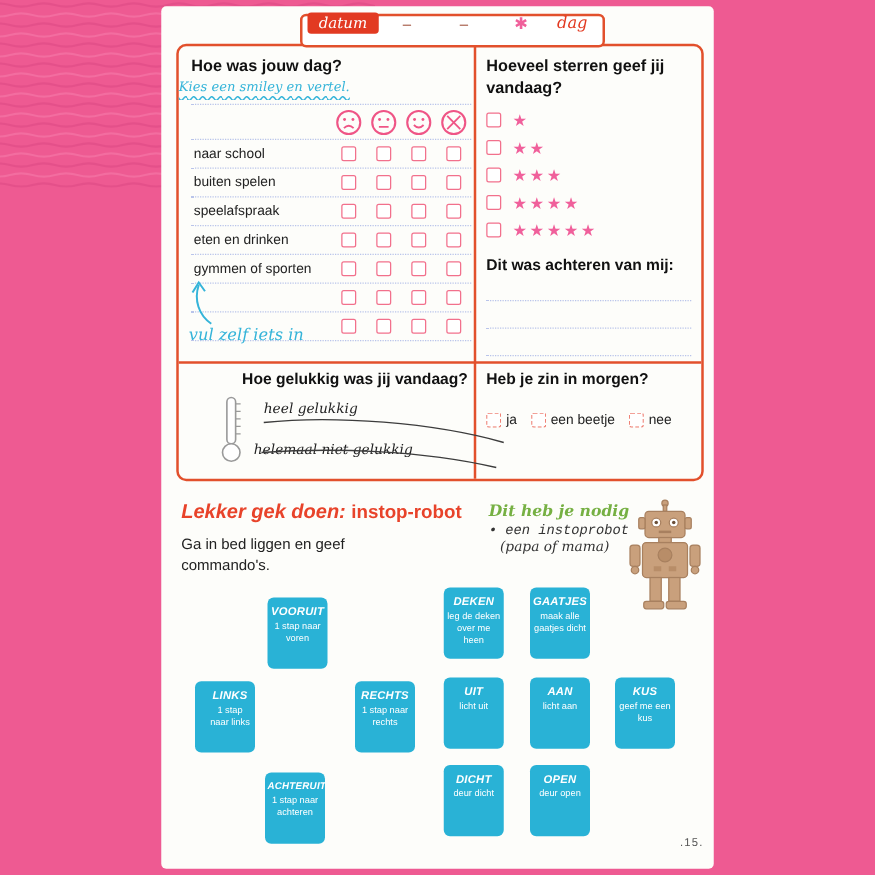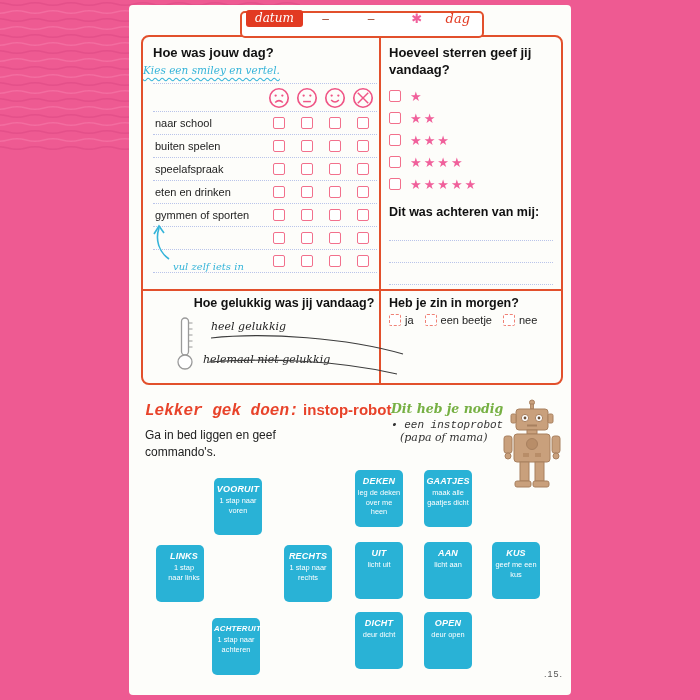--- a/index.html
+++ b/index.html
@@ -31,47 +31,47 @@
   .day-grid{position:absolute;left:10px;top:46px;width:224px;}
   .day-row{display:flex;align-items:center;height:22px;border-bottom:1.4px dotted var(--c-rule-blue,#b9c4ea);}
   .smiley-row{height:27px;border-top:1.4px dotted var(--c-rule-blue,#b9c4ea);}
   .day-label{flex:1;font-size:11px;color:#222;padding-left:2px;}
   .cell{width:28px;display:flex;justify-content:center;align-items:center;}
   .cb{display:inline-block;width:12px;height:12px;border:1.6px solid var(--c-cb-pink,#f2708c);
     border-radius:2px;background:#fff;box-sizing:border-box;}
   .cb-dash{border-style:dashed;border-color:var(--c-cb-red,#ef8276);}
 
   .fill-arrow{position:absolute;left:6px;top:186px;}
-  .fill-hint{position:absolute;left:30px;top:224px;color:var(--c-hand-blue,#35b4d9);font-size:10px;text-align:right;}
+  .fill-hint{position:absolute;left:8px;top:224px;color:var(--c-hand-blue,#35b4d9);font-size:13px;text-align:right;}
 
   .stars-title{position:absolute;left:246px;top:8px;width:158px;line-height:1.3;}
   .stars-block{position:absolute;left:246px;top:48px;}
   .star-row{display:flex;align-items:center;gap:9px;height:22px;}
   .stars{color:var(--c-star-pink,#f0609b);font-size:13px;letter-spacing:2px;}
 
   .supergood{position:absolute;left:246px;top:168px;width:164px;}
   .supergood .sec-title{font-size:12.5px;}
   .rule-line{height:21px;border-bottom:1.5px dotted var(--c-rule-blue,#b9c4ea);}
 
   .happy{position:absolute;left:28px;top:259px;width:226px;height:86px;text-align:center;}
   .happy .sec-title{font-size:12.5px;}
   .thermo{position:absolute;left:4px;top:20px;}
   .hl-top{position:absolute;left:40px;top:24px;font-size:11px;color:#222;}
   .hl-bottom{position:absolute;left:32px;top:57px;font-size:11px;color:#222;}
   .happy-curves{position:absolute;left:38px;top:38px;}
 
   .tomorrow{position:absolute;left:246px;top:259px;width:170px;}
   .tomorrow .sec-title{font-size:12.5px;}
-  .opts{display:flex;gap:11px;margin-top:4px;align-items:center;}
+  .opts{display:flex;gap:11px;margin-top:20px;align-items:center;}
   .opt{display:flex;gap:4px;align-items:center;font-size:11px;color:#222;}
 
   
   .activity{position:absolute;left:0;top:388px;width:442px;height:302px;}
   .act-heading{position:absolute;left:16px;top:8px;white-space:nowrap;}
-  .act-script{color:var(--c-heading-red,#e8432a);font-family:Liberation Mono, monospace;font-style:italic;
+  .act-script{color:var(--c-heading-red,#e8432a);font-family:Liberation Sans, sans-serif;font-style:italic;
     font-weight:bold;font-size:16px;}
   .act-bold{color:var(--c-heading-red,#e8432a);font-weight:bold;font-size:15px;}
   .act-intro{position:absolute;left:16px;top:34px;font-size:12px;width:132px;line-height:1.4;color:#222;}
   .need{position:absolute;left:262px;top:8px;}
   .need-title{color:var(--c-need-green,#76b043);font-family:"DejaVu Serif",serif;font-style:italic;
     font-weight:bold;font-size:12.5px;}
   .need-item{font-family:Liberation Mono, monospace;font-style:italic;font-size:11px;color:#333;margin-top:3px;}
   .need-item2{font-family:"DejaVu Serif",serif;font-style:italic;font-size:11px;color:#333;margin-left:9px;}
   .robot{position:absolute;left:372px;top:6px;}
 

